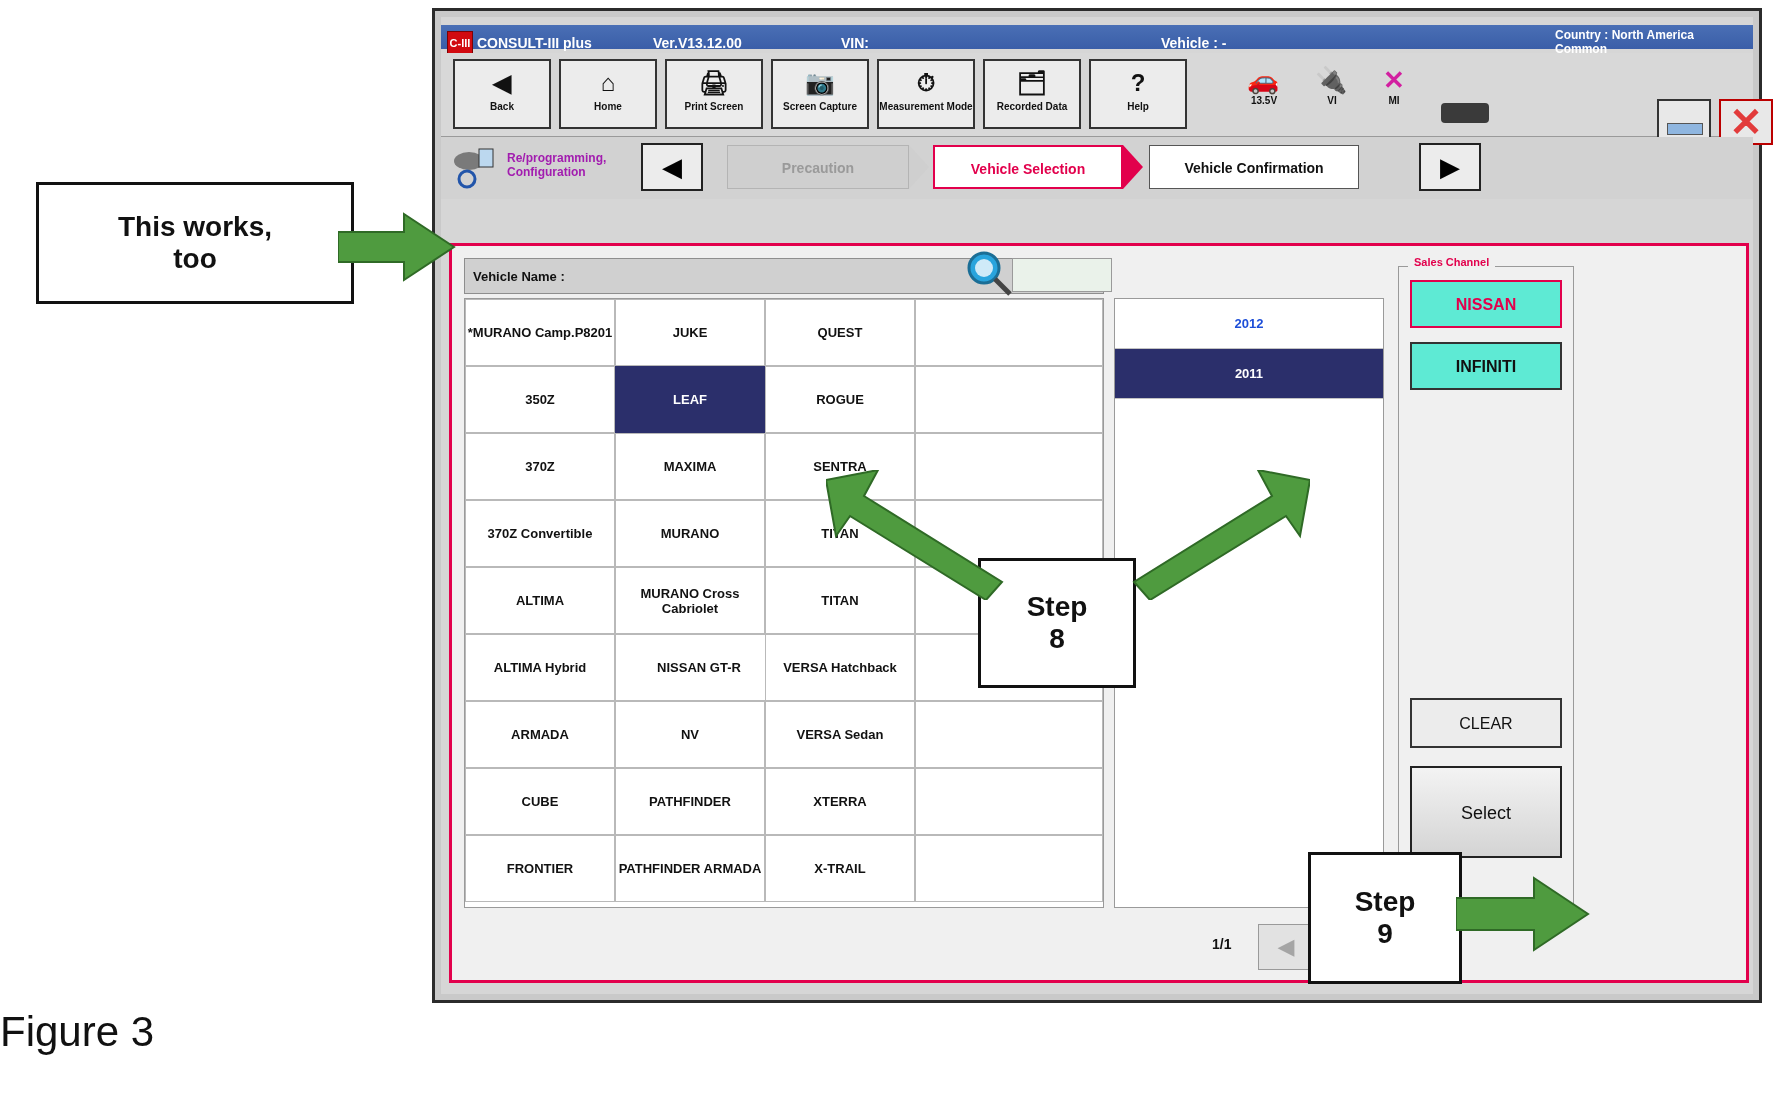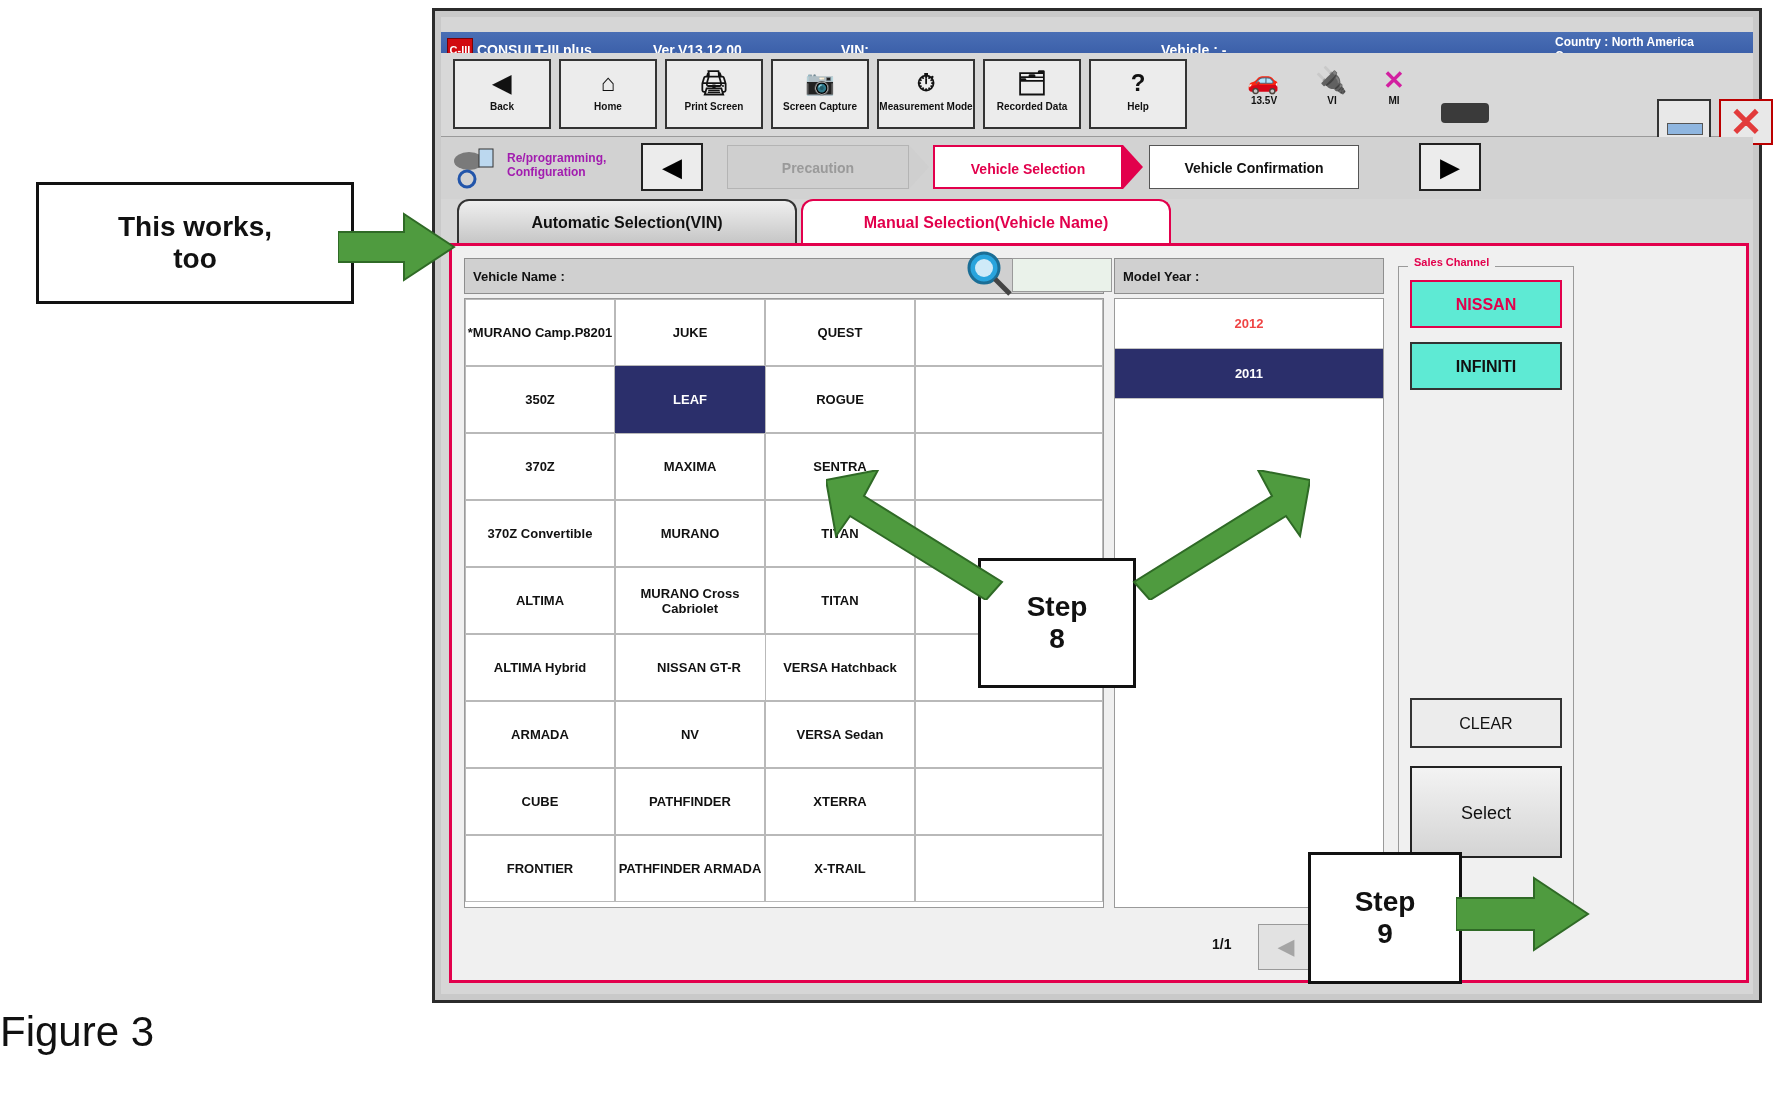--- a/index.html
+++ b/index.html
@@ -10,21 +10,21 @@
     position:absolute;left:432px;top:8px;width:1330px;height:995px;
     background:#c9c9c9;border:3px solid #2b2b2b;box-sizing:border-box;
   }
   .screen{
     position:absolute;left:6px;top:6px;right:6px;bottom:6px;
     background:#d6d6d6;box-sizing:border-box;
   }
 
   
   .titlebar{
-    position:absolute;left:0;top:15px;width:100%;height:24px;
+    position:absolute;left:0;top:8px;width:100%;height:24px;
     background:linear-gradient(#4a6fb5,#3a5ea8);
     color:#fff;font-size:14px;font-weight:bold;box-sizing:border-box;
   }
   .tb-logo{position:absolute;left:6px;top:6px;width:24px;height:22px;background:#d10a10;border:1px solid #7a0205;color:#fff;font-size:11px;font-weight:bold;text-align:center;line-height:22px;}
   .tb-app{position:absolute;left:36px;top:10px;}
   .tb-ver{position:absolute;left:212px;top:10px;}
   .tb-vin{position:absolute;left:400px;top:10px;}
   .tb-veh{position:absolute;left:720px;top:10px;}
   .tb-country{position:absolute;right:8px;top:3px;text-align:left;font-size:12px;line-height:14px;width:190px;}
 
@@ -82,21 +82,21 @@
     display:flex;align-items:center;justify-content:center;line-height:15px;
     background:#fff;
   }
   .vcell.sel{background:#2b2f6b;color:#fff;border-color:#2b2f6b;}
 
   .searchbox{position:absolute;left:560px;top:12px;width:100px;height:34px;background:#eaf2ea;border:1px solid #9a9a9a;box-sizing:border-box;}
   .magnifier{position:absolute;left:512px;top:4px;width:52px;height:48px;}
 
   
   .mygrid{position:absolute;left:662px;top:52px;width:270px;height:610px;background:#fff;border:1px solid #9a9a9a;box-sizing:border-box;}
-  .mycell{position:absolute;left:0;width:268px;height:50px;line-height:50px;text-align:center;font-size:13px;font-weight:bold;box-sizing:border-box;border-bottom:1px solid #c3c3c3;background:#fff;color:#ef4444;}
+  .mycell{position:absolute;left:0;width:268px;height:50px;line-height:50px;text-align:center;font-size:13px;font-weight:bold;box-sizing:border-box;border-bottom:1px solid #c3c3c3;background:#fff;color:#1d4ed8;}
   .mycell.sel{background:#2b2f6b;color:#fff;}
 
   
   .sales{position:absolute;left:946px;top:20px;width:176px;height:640px;border:1px solid #9a9a9a;box-sizing:border-box;background:#f0f0f0;}
   .sales-legend{position:absolute;left:956px;top:10px;background:#f0f0f0;padding:0 6px;font-size:11px;font-weight:bold;color:#e2004c;}
   .sbtn{position:absolute;left:958px;width:152px;height:48px;line-height:46px;text-align:center;font-size:16px;font-weight:bold;box-sizing:border-box;}
   .sbtn.nissan{top:34px;background:#5eead4;border:2px solid #e2004c;color:#e2004c;}
   .sbtn.infiniti{top:96px;background:#5eead4;border:2px solid #333;color:#111;}
   .clearbtn{position:absolute;left:958px;top:452px;width:152px;height:50px;line-height:48px;text-align:center;font-size:16px;background:#ececec;border:2px solid #333;box-sizing:border-box;font-weight:normal;color:#111;}
   .selectbtn{position:absolute;left:958px;top:520px;width:152px;height:92px;line-height:90px;text-align:center;font-size:18px;background:linear-gradient(#f3f3f3,#d4d4d4);border:2px solid #222;box-sizing:border-box;color:#111;}
@@ -198,38 +198,33 @@
       <div class="crumb-arrow" style="left:468px;border-left:20px solid #cfcfcf"></div>
 
       <div class="crumb active" style="left:492px;width:190px"><span>Vehicle Selection</span></div>
       <div class="crumb-arrow" style="left:682px;border-left:20px solid #e2004c"></div>
 
       <div class="crumb next" style="left:708px;width:210px"><span>Vehicle Confirmation</span></div>
 
       <div class="navbtn" style="left:978px"><span>▶</span></div>
     </div>
 
-    <div class="tabs">
-      <div class="tab inactive" style="left:8px;width:340px"><span>Automatic Selection(VIN)</span></div>
-      <div class="tab active" style="left:352px;width:370px"><span>Manual Selection(Vehicle Name)</span></div>
-    </div>
 
     <div class="panel">
 
       <div class="colhead" style="left:12px;top:12px;width:640px">Vehicle Name :</div>
       <div class="searchbox" placeholder=""></div>
       <div class="magnifier">
         <svg width="52" height="48" viewBox="0 0 52 48">
           <circle cx="20" cy="18" r="15" fill="#29a4dd" stroke="#1b6e96" stroke-width="3"></circle>
           <circle cx="20" cy="18" r="9" fill="#cfeaf8"></circle>
           <line x1="31" y1="29" x2="46" y2="44" stroke="#444" stroke-width="5"></line>
         </svg>
       </div>
 
-      <div class="colhead" style="left:662px;top:12px;width:270px">Model Year :</div>
 
       <div class="vgrid">
         <div class="vcell" style="left:0px;  top:0px;  width:150px;height:67px">*MURANO Camp.P8201</div>
         <div class="vcell" style="left:150px;top:0px;  width:150px;height:67px">JUKE</div>
         <div class="vcell" style="left:300px;top:0px;  width:150px;height:67px">QUEST</div>
         <div class="vcell" style="left:450px;top:0px;  width:188px;height:67px"></div>
 
         <div class="vcell" style="left:0px;  top:67px; width:150px;height:67px">350Z</div>
         <div class="vcell sel" style="left:150px;top:67px; width:150px;height:67px">LEAF</div>
         <div class="vcell" style="left:300px;top:67px; width:150px;height:67px">ROGUE</div>

